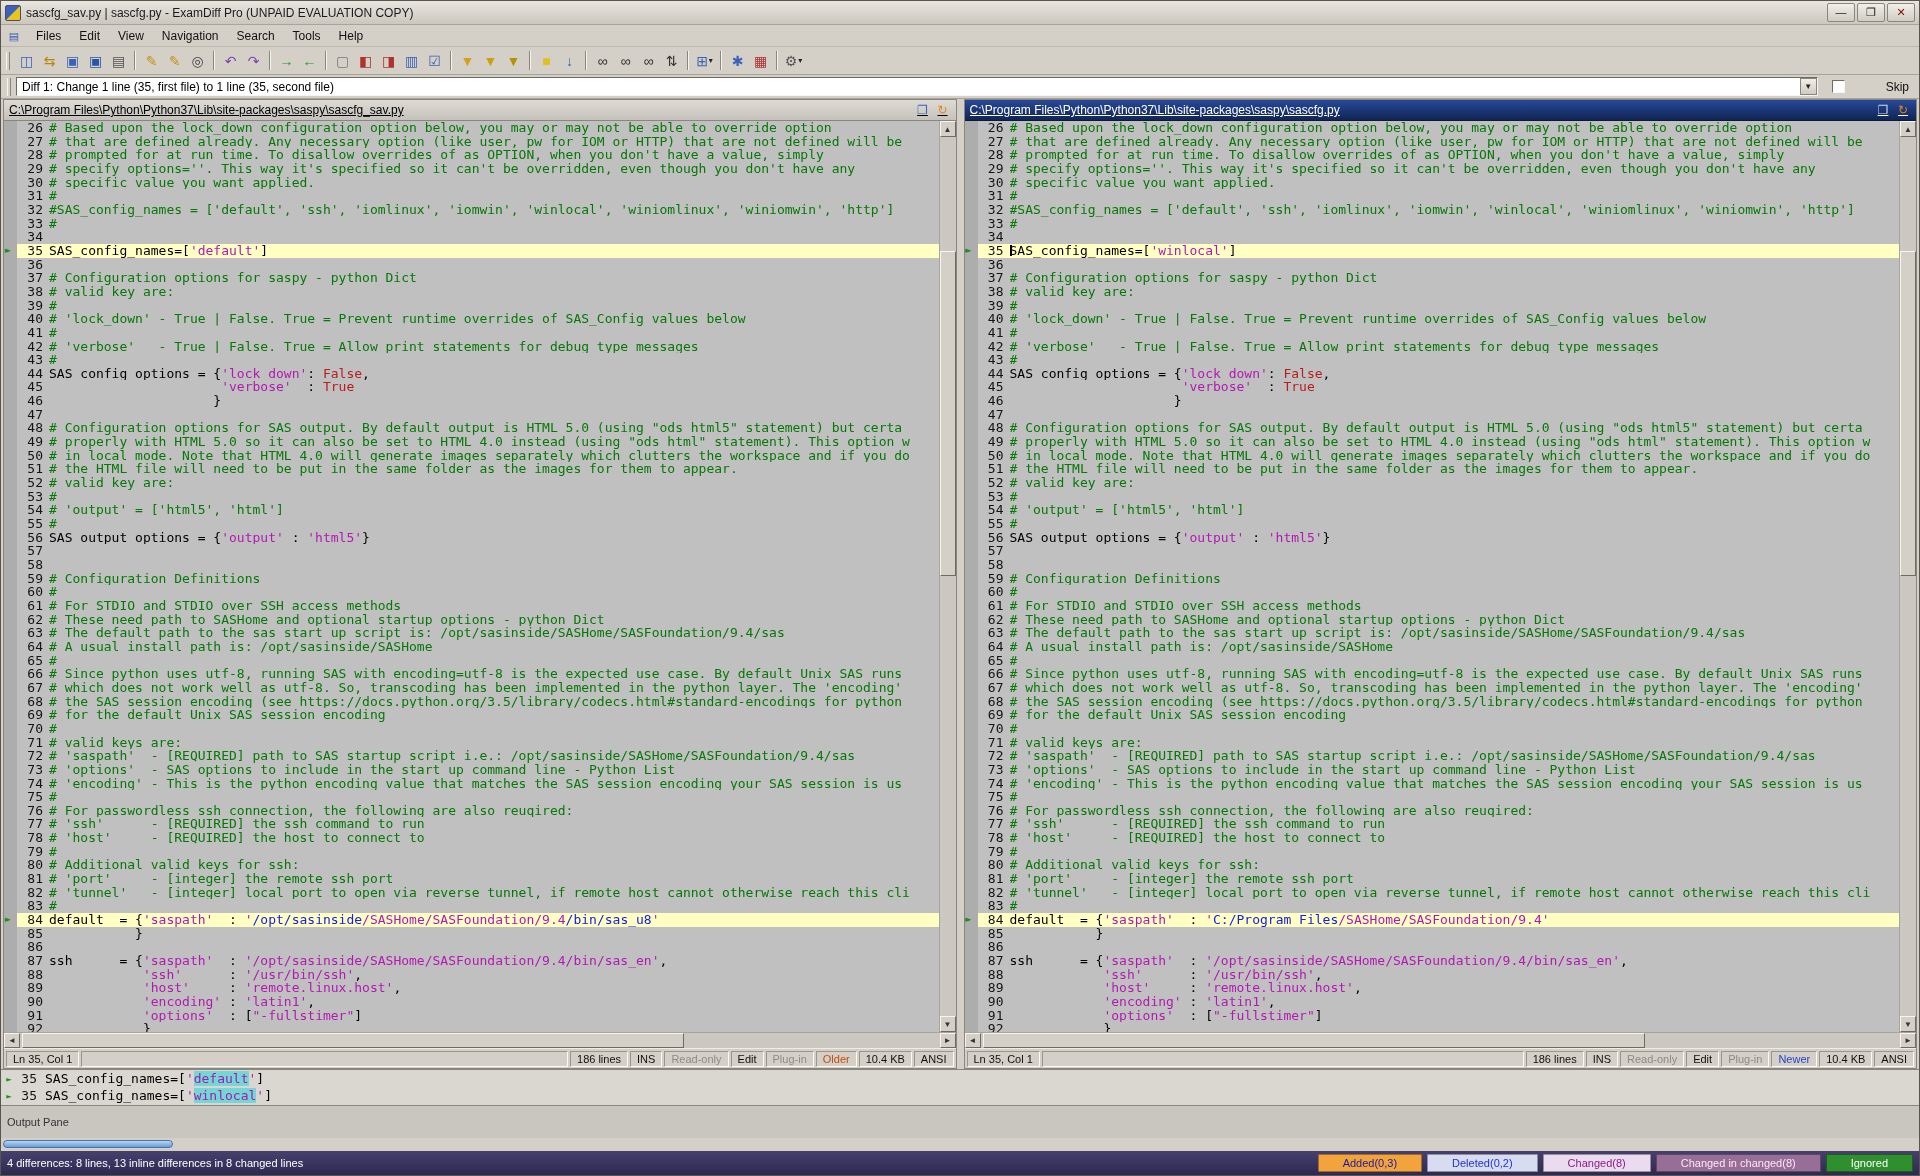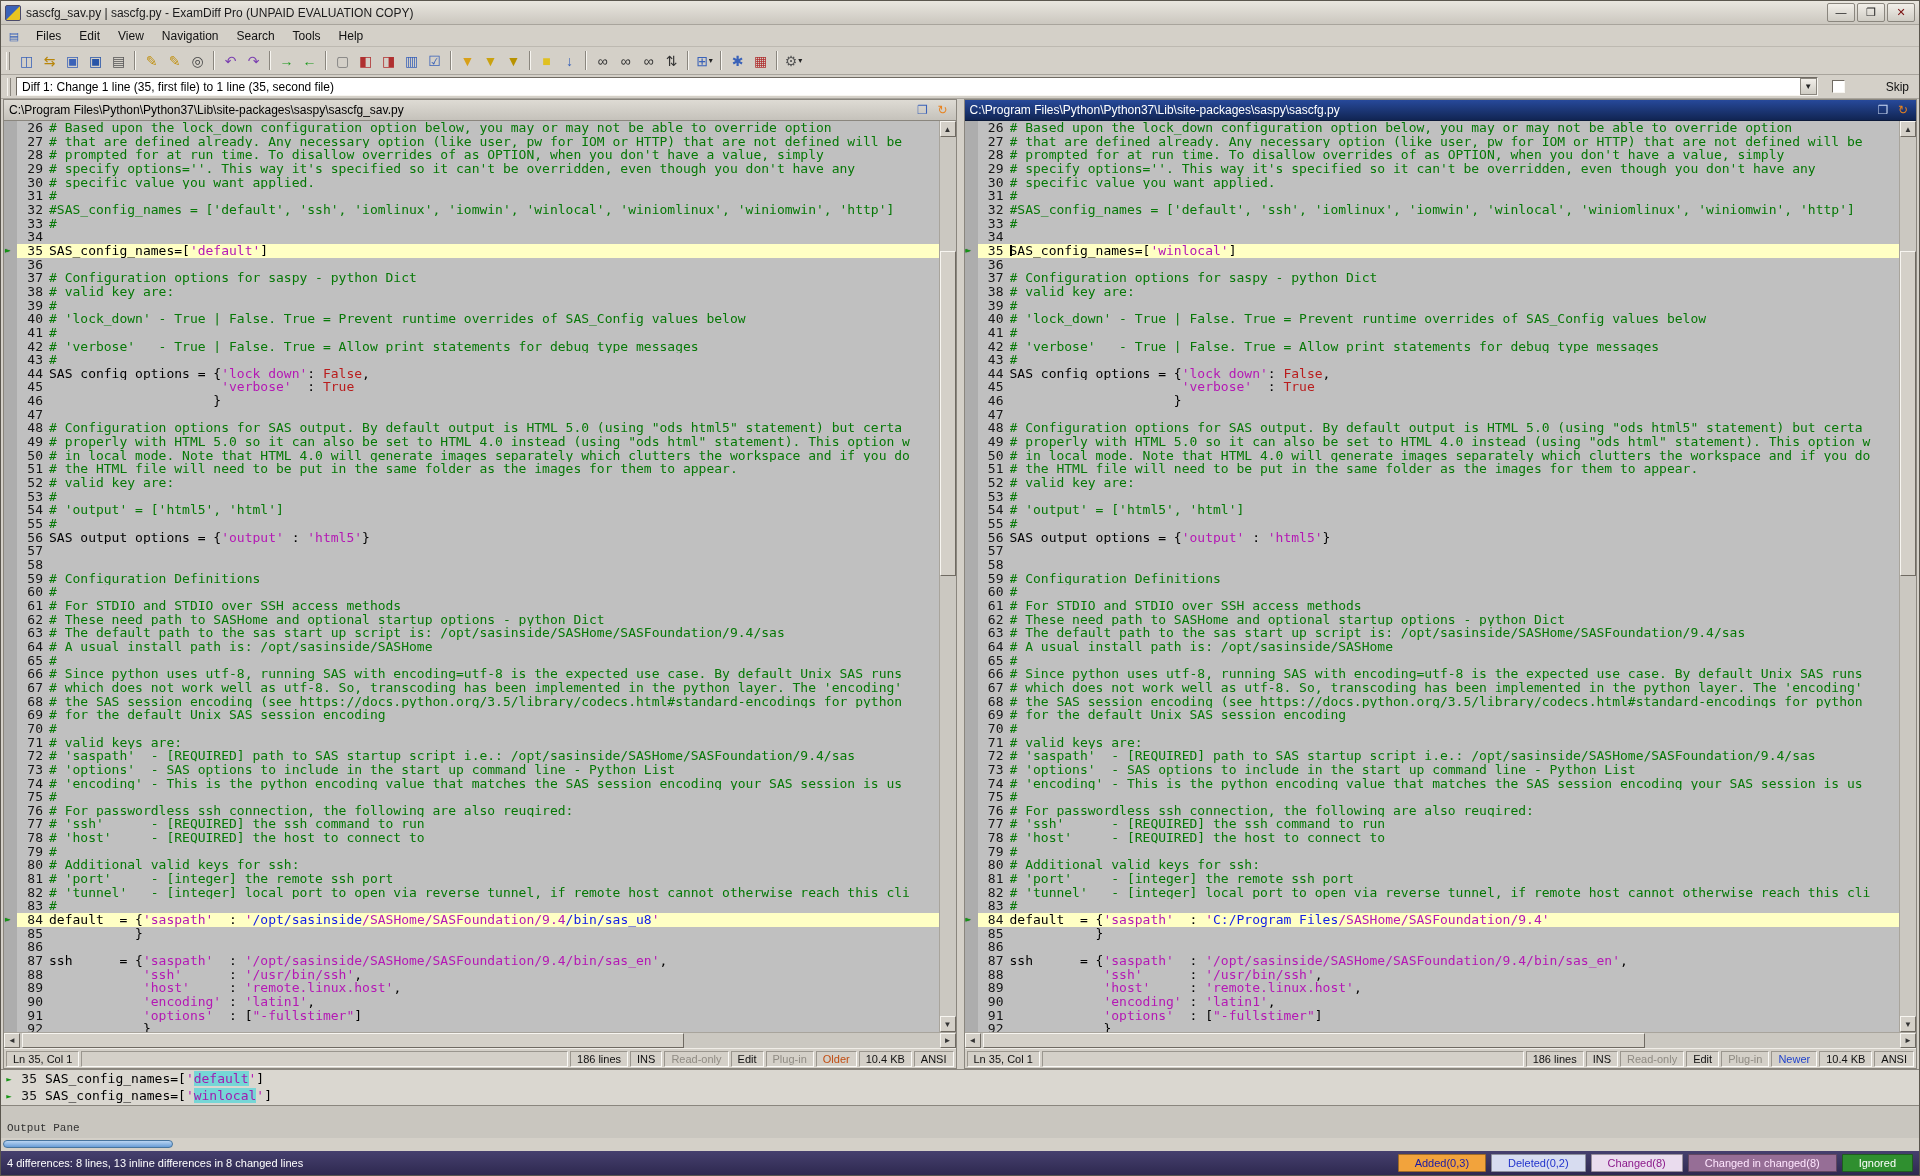--- a/index.html
+++ b/index.html
@@ -39,21 +39,21 @@
   .diff-combo-btn { width:17px; height:17px; flex:none; text-align:center; line-height:16px; font-size:8px; color:#222;
     background:linear-gradient(#f2efe9,#cfccc4); border:1px solid #8a867e; }
   .skip-wrap { display:flex; align-items:center; margin-left:8px; padding:0 6px;gap:36px; }
   .skip-box { width:13px; height:13px; background:#fff; border:1px solid; border-color:#6f6a62 #f7f5f0 #f7f5f0 #6f6a62; margin-right:5px; }
   .skip-label { color:#111; }
 
   
   .main { flex:1; display:flex; padding:0 2px; min-height:0; }
   .pane { flex:1; display:flex; flex-direction:column; border:1px solid #8a867e; background:#c0c0c0; min-width:0; }
   .splitter { width:7px; flex:none; background:#d4d0c8; }
-  .pane-header { height:21px; flex:none; display:flex; align-items:center; padding:0 5px; font-size:12px; white-space:nowrap; overflow:hidden; }
+  .pane-header { height:21px; flex:none; display:flex; align-items:center; padding:0 5px; font-size:12px; white-space:nowrap; overflow:hidden;text-decoration:underline; }
   .pane-header.inactive { background:linear-gradient(#dedbd4,#c5c2bb); color:#000; border-bottom:1px solid #8a867e; }
   .pane-header.active { background:linear-gradient(#27499a,#112553); color:#fff; border-bottom:1px solid #0c1a3a; }
   .ph-path { flex:1; overflow:hidden; text-overflow:ellipsis; }
   .ph-icons { display:flex; gap:4px; flex:none; margin-left:6px; }
   .ph-icon { width:16px; height:15px; text-align:center; line-height:15px; font-size:12px; cursor:default; }
   .ph-icon.doc { color:#c8d6f2; } .pane-header.inactive .ph-icon.doc { color:#3a62b8; }
   .ph-icon.reload { color:#e8821e; }
 
   .pane-body { flex:1; display:flex; min-height:0; }
   .codearea { flex:1; overflow:hidden; background:#c0c0c0; font-family:"DejaVu Sans Mono", monospace; font-size:13px; }
@@ -93,29 +93,29 @@
   .sf-older { color:#c24d12; }
   .sf-newer { color:#2244cc;text-align:right; }
 
   
   .output-rows { height:36px; flex:none; background:#dad7d0; border-top:1px solid #8a867e; overflow:hidden; font-family:"DejaVu Sans Mono", monospace; font-size:13px; }
   .orow { display:flex; height:17px; line-height:16px; white-space:pre; align-items:center; }
   .omark { width:16px; flex:none; text-align:center; font-size:9px; color:#149614; }
   .olnum { width:28px; flex:none; text-align:right; padding-right:8px; color:#141414; }
   .otext { flex:1; overflow:hidden; }
 
-  .output-caption { height:18px; flex:none; display:flex; align-items:flex-start; background:#c9c6bf; border-top:1px solid #8a867e; padding:16px 6px; font-size:11px; color:#333;font-family:Liberation Mono, monospace; }
+  .output-caption { height:18px; flex:none; display:flex; align-items:center; background:#c9c6bf; border-top:1px solid #8a867e; padding:16px 6px; font-size:11px; color:#333; }
   .output-thumbrow { height:13px; flex:none; background:#d4d0c8; }
   .blue-thumb { width:170px; height:8px; margin:2px 0 0 2px; border-radius:4px;
     background:linear-gradient(#b9d5f3,#699dd6); border:1px solid #47759f; }
 
   
   .status-bar { height:24px; flex:none; display:flex; align-items:center; background:linear-gradient(#46406e,#2e2950); color:#fff; padding:0 6px; font-size:11px; }
   .sb-summary { flex:1; white-space:nowrap; overflow:hidden; }
-  .badge { margin-left:5px; padding:2px 16px; border-radius:1px; border:1px solid rgba(0,0,0,.35); white-space:nowrap; cursor:default; }
+  .badge { margin-left:5px; padding:2px 24px; border-radius:1px; border:1px solid rgba(0,0,0,.35); white-space:nowrap; cursor:default; }
 </style>
 </head>
 <body>
 
 <div class="window">
 
   <div class="title-bar">
     <div class="app-icon"></div>
     <div class="title-text">sascfg_sav.py | sascfg.py - ExamDiff Pro (UNPAID EVALUATION COPY)</div>
     <div class="win-buttons">

